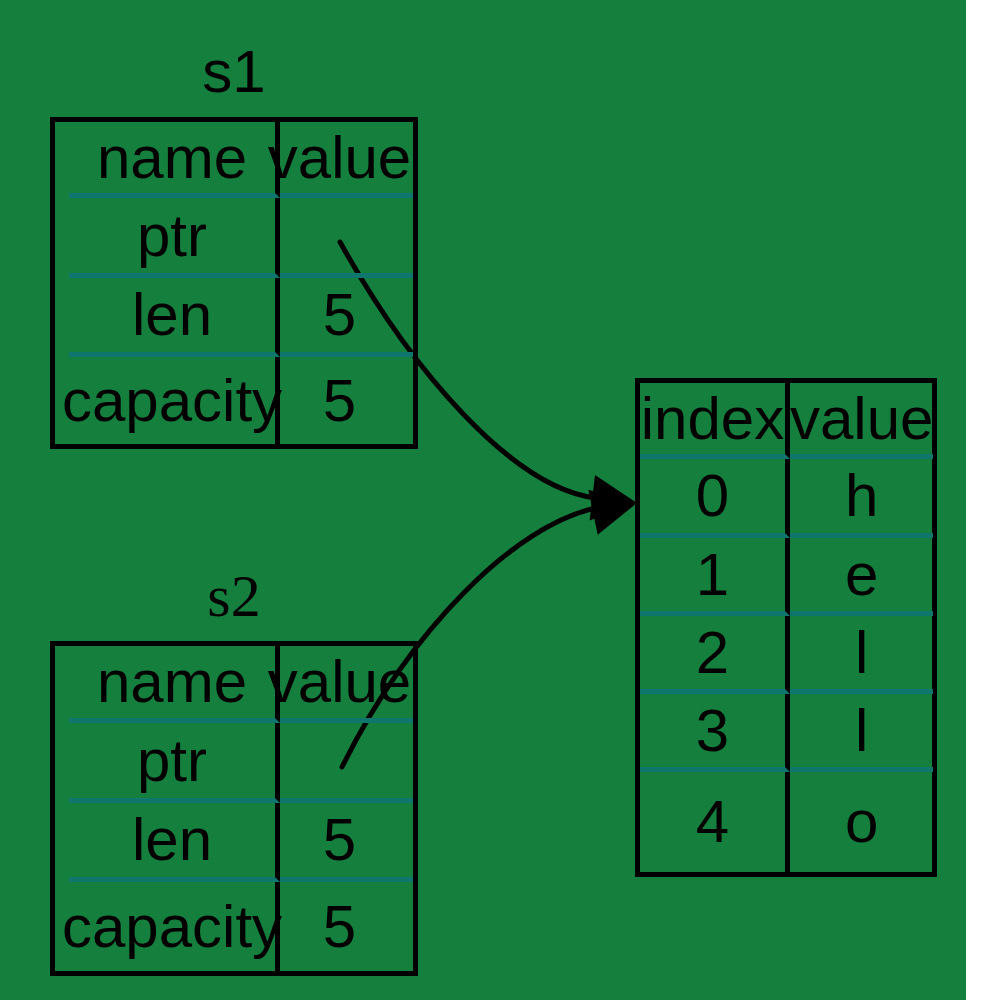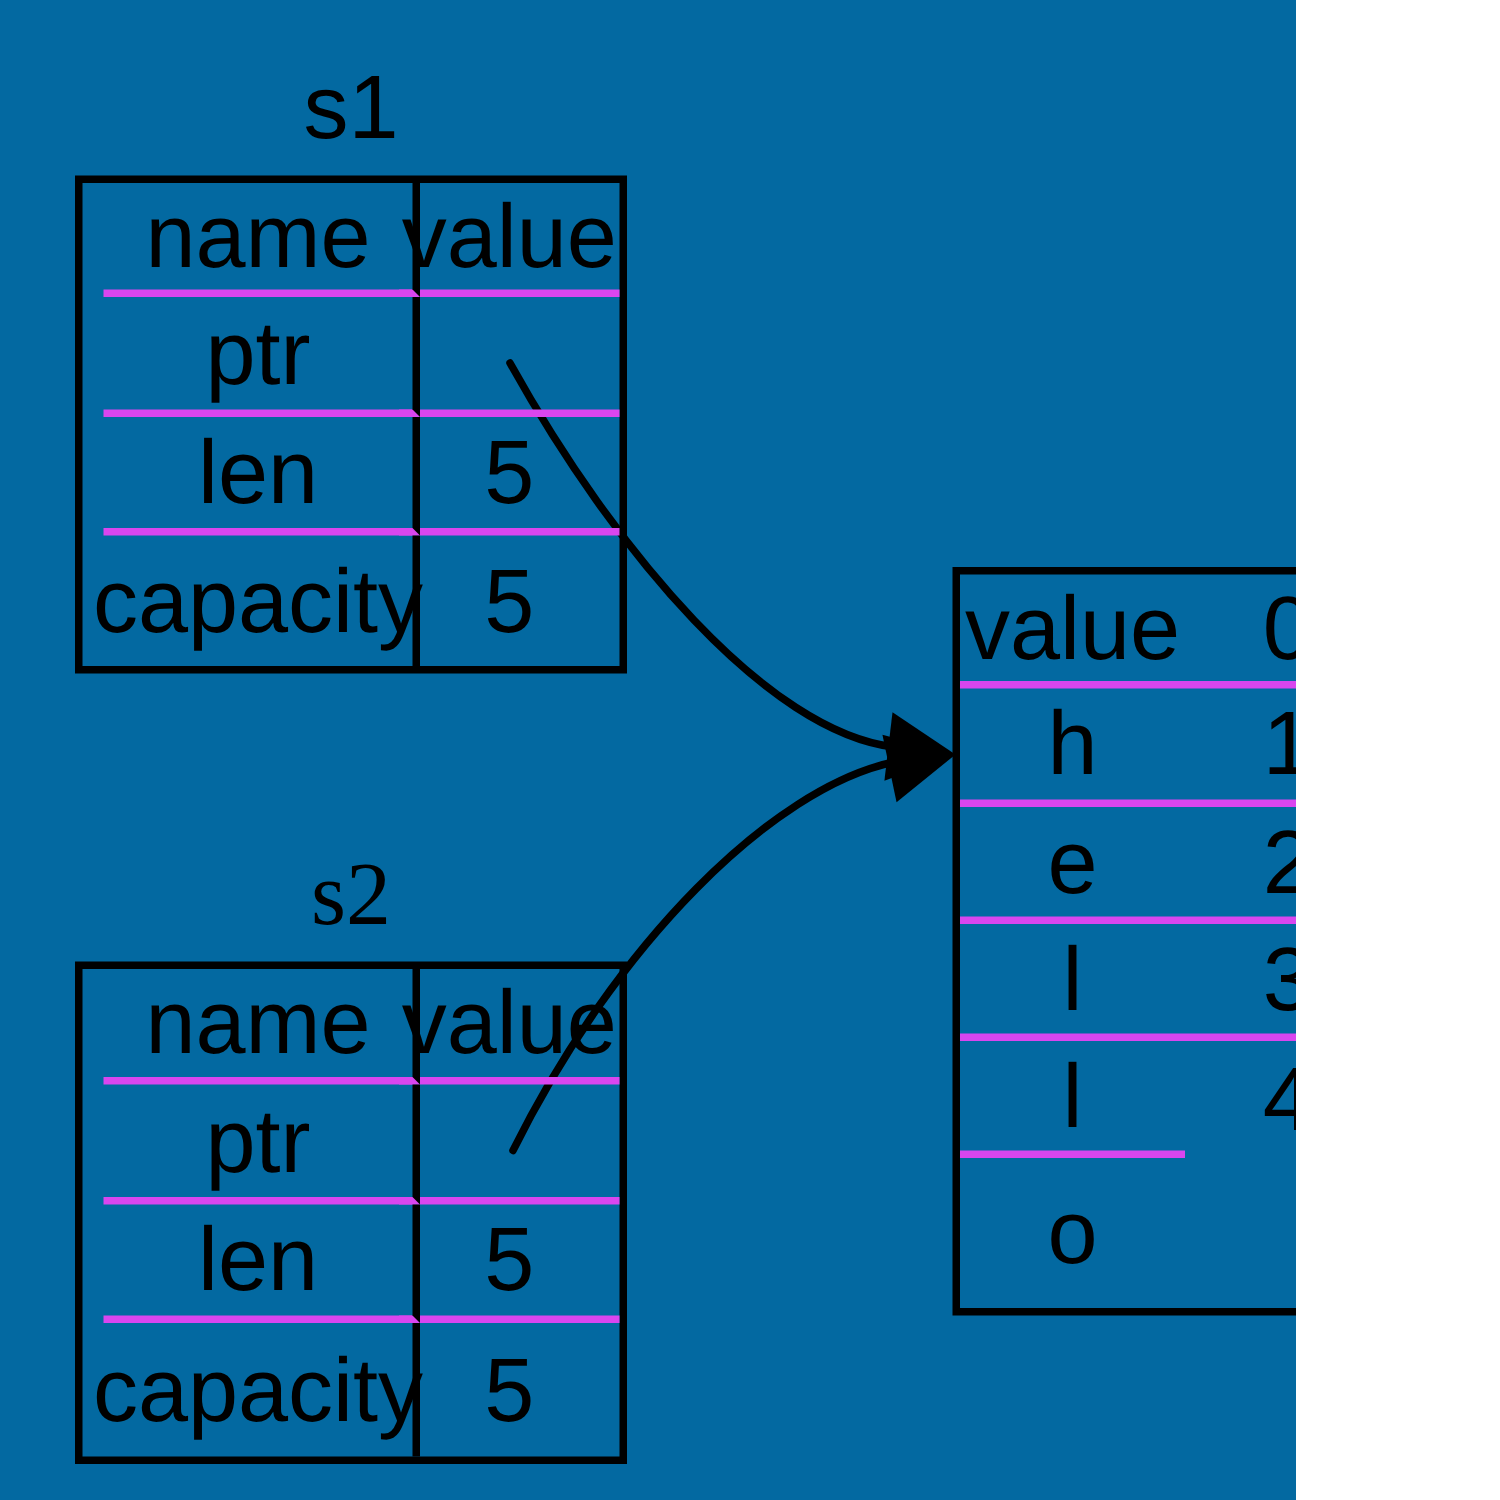--- a/index.html
+++ b/index.html
@@ -1,33 +1,33 @@
 <!DOCTYPE html>
 <html><head>
 <meta charset="utf-8">
 <style>
   html,body{margin:0;padding:0;background:#ffffff;}
   .canvas{
-    position:relative;width:864px;height:1000px;background:#0369a1;overflow:hidden;
+    position:relative;width:966px;height:1000px;background:#15803d;overflow:hidden;
     font-family:"Liberation Sans","DejaVu Sans",sans-serif;color:#000;
   }
   .title{
     position:absolute;left:50px;width:368px;text-align:center;
     font-size:60px;line-height:60px;white-space:nowrap;
   }
   .tbl{
     position:absolute;display:grid;box-sizing:border-box;
     border:5px solid #000;background:transparent;
   }
   .cell{
     display:flex;align-items:center;justify-content:center;
     font-size:60px;line-height:60px;white-space:nowrap;overflow:visible;
   }
   .bR{border-right:5px solid #000;}
-  .bB{border-bottom:5px solid #d946ef;}
+  .bB{border-bottom:5px solid #0f766e;}
   .shiftR{transform:translateX(14px);}
   #s1-title{top:42px;}
   #s2-title{top:566px;font-family:Liberation Serif, serif;}
   #s1-table{left:50px;top:117px;width:368px;height:332px;
     grid-template-columns:211px 1fr;grid-template-rows:76px 80px 79px 1fr;}
   #s2-table{left:50px;top:641px;width:368px;height:335px;
     grid-template-columns:211px 1fr;grid-template-rows:77px 80px 79px 1fr;}
   #heap-table{left:635px;top:378px;width:302px;height:499px;
     grid-template-columns:150px 1fr;grid-template-rows:76px 79px 78px 78px 78px 1fr;}
   svg.arrows{position:absolute;left:0;top:0;pointer-events:none;}
@@ -64,20 +64,21 @@
     <div class="cell bB">value</div>
     <div class="cell bR bB shiftR">ptr</div>
     <div class="cell bB"></div>
     <div class="cell bR bB shiftR">len</div>
     <div class="cell bB">5</div>
     <div class="cell bR shiftR">capacity</div>
     <div class="cell">5</div>
   </div>
 
   <div class="tbl" id="heap-table">
+    <div class="cell bR bB">index</div>
     <div class="cell bB">value</div>
     <div class="cell bR bB">0</div>
     <div class="cell bB">h</div>
     <div class="cell bR bB">1</div>
     <div class="cell bB">e</div>
     <div class="cell bR bB">2</div>
     <div class="cell bB">l</div>
     <div class="cell bR bB">3</div>
     <div class="cell bB">l</div>
     <div class="cell bR">4</div>

